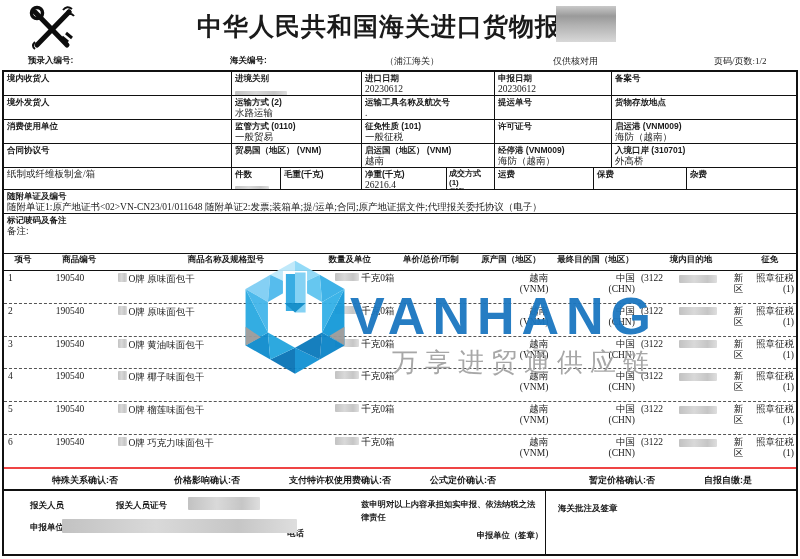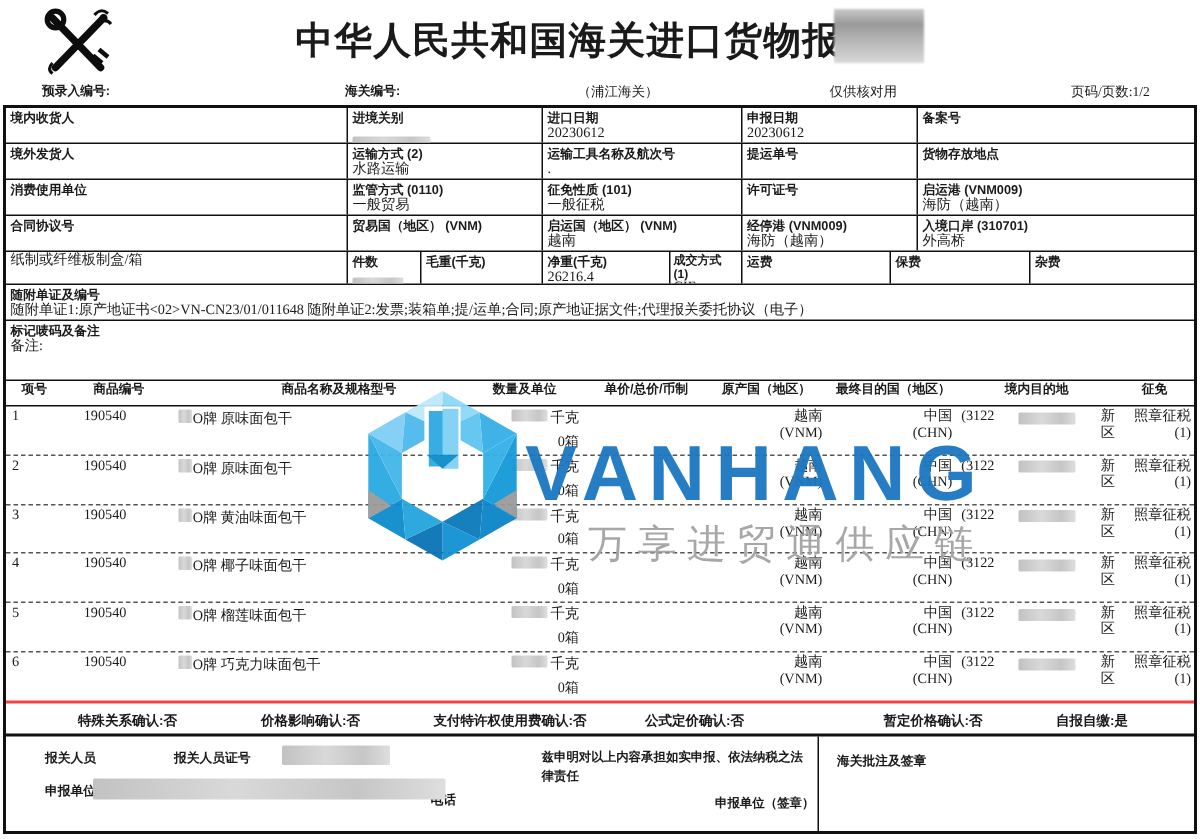--- a/index.html
+++ b/index.html
@@ -34,21 +34,21 @@
   
   .goods-header { display:flex; height:17px; border-bottom:1px solid #111; align-items:flex-start; }
   .gh { font-family:"Liberation Sans", sans-serif; font-weight:bold; font-size:8.5px; text-align:center; white-space:nowrap; overflow:visible; }
   .goods-body { height:196px; display:flex; flex-direction:column; }
   .grow { flex:1; display:flex; border-bottom:1px dashed #555; padding-top:2px; }
   .grow:last-child { border-bottom:none; }
   .gc { font-size:9.5px; line-height:11px; overflow:visible; white-space:nowrap; }
   .c-no { width:38px; padding-left:4px; }
   .c-code { width:75px; padding-left:14px; }
   .c-name { width:220px; padding-left:2px; }
-  .c-qty { width:57px; text-align:right; padding-right:6px; display:flex; flex-direction:column; justify-content:space-between; padding-bottom:2px; }
+  .c-qty { width:57px; text-align:right; padding-right:6px; display:flex; flex-direction:row; padding-bottom:2px; }
   .c-price { width:78px; }
   .c-origin { width:83px; text-align:right; padding-right:4px; }
   .c-dest { width:87px; text-align:right; padding-right:4px; }
   .c-dom { width:105px; padding-left:2px; }
   .c-dom .l1 { display:flex; justify-content:space-between; align-items:center; }
   .c-dom .l2 { text-align:right; }
   .c-ex { width:53px; text-align:right; padding-right:2px; }
 
   
   .confirm { position:relative; height:24px; border-top:2px solid #ef4444; border-bottom:2px solid #111; }

